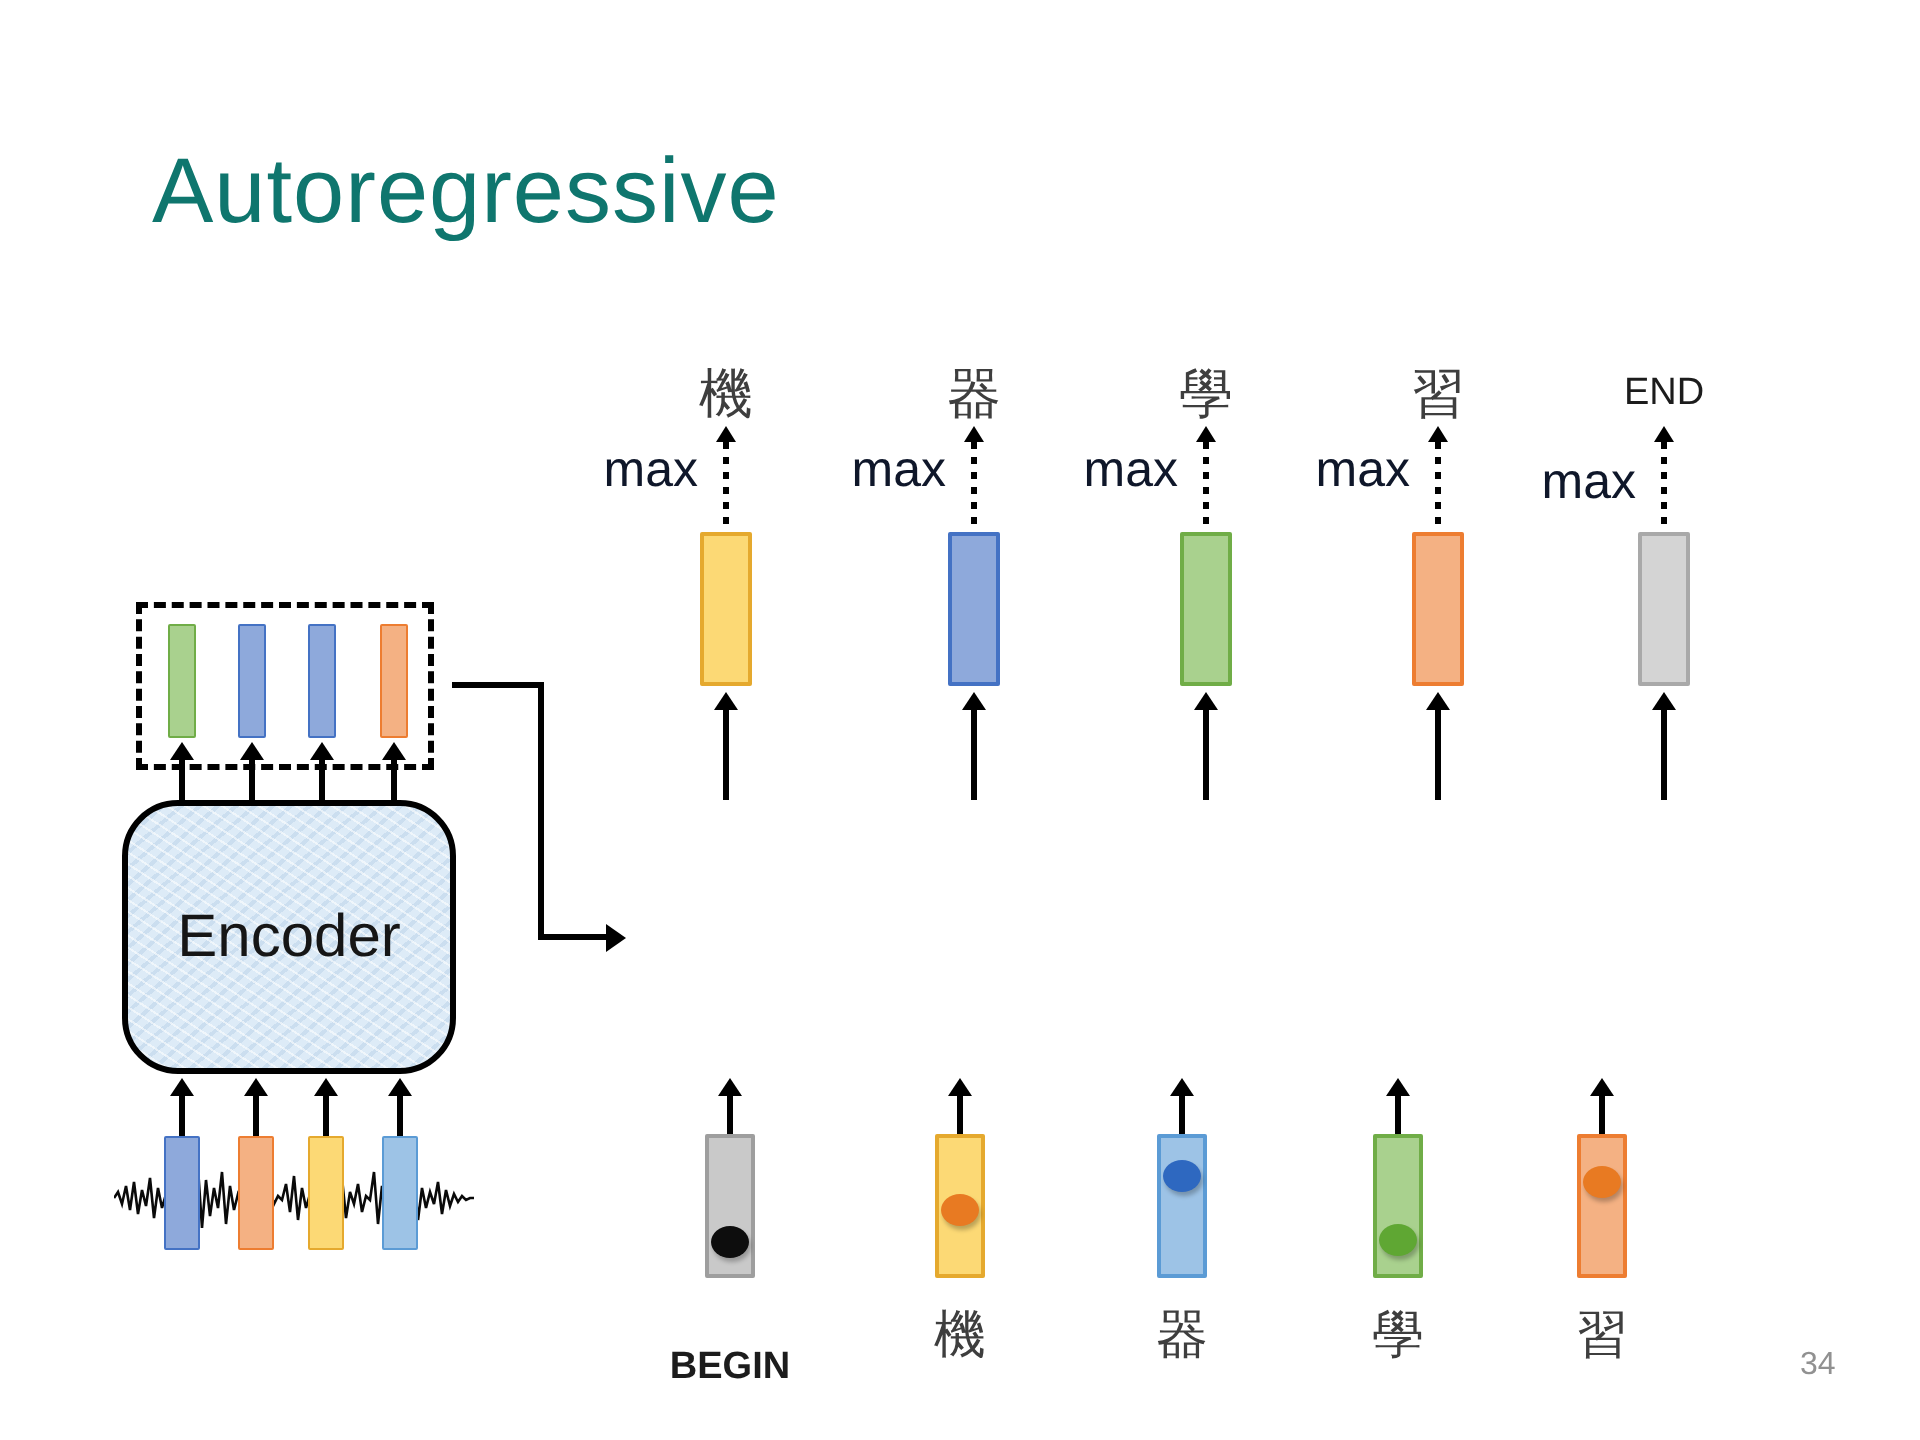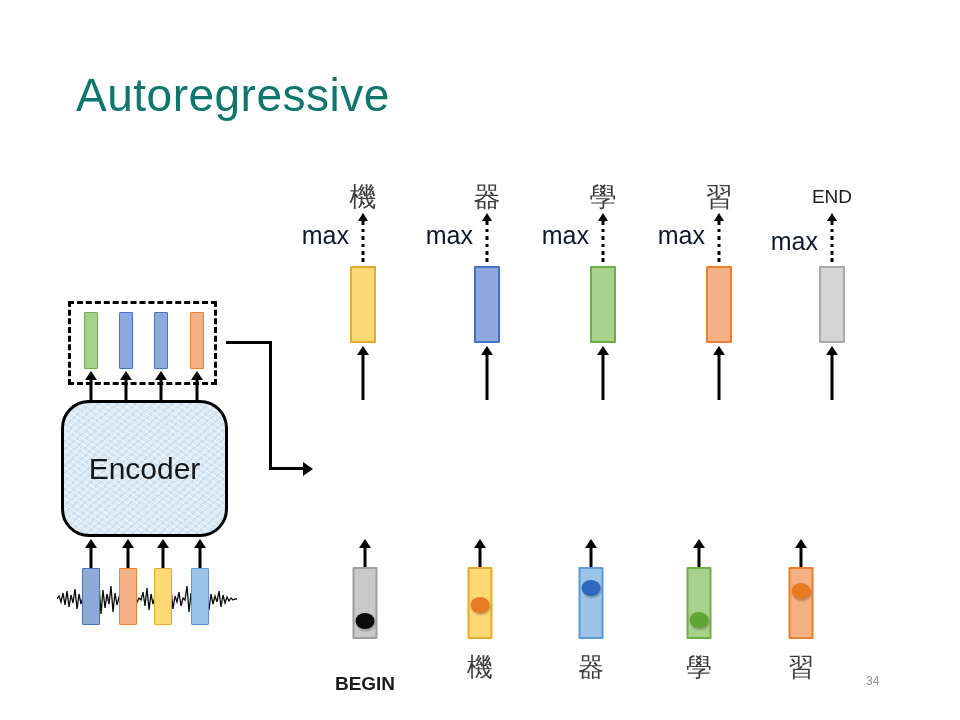--- a/index.html
+++ b/index.html
@@ -1,20 +1,20 @@
 <!DOCTYPE html>
 <html><head>
 <meta charset="utf-8">
 <style>
   html,body{margin:0;padding:0;background:#fff;}
   .slide{position:relative;width:960px;height:720px;background:#ffffff;overflow:hidden;
          font-family:"Liberation Sans",sans-serif;}
   .title{position:absolute;left:76px;top:68px;font-size:46px;color:#0f766e;
          letter-spacing:.5px;white-space:nowrap;}
-  .pagenum{position:absolute;left:866px;top:674px;font-size:12px;color:#919191;}
+  .pagenum{position:absolute;left:900px;top:674px;font-size:16px;color:#919191;}
 
   
   .col{position:absolute;top:0;width:0;height:720px;}
   .col > *{position:absolute;}
 
   .cjk{font-family:"Liberation Serif","DejaVu Serif",serif;}
   .out-char{top:179px;left:0;transform:translateX(-50%);font-size:27px;color:#3e3e3e;white-space:nowrap;}
   .out-char.latin{font-family:"Liberation Sans",sans-serif;font-size:19px;font-weight:400;color:#1c1c1c;top:186px;}
   .max-label{top:221px;left:-14px;transform:translateX(-100%);font-size:25px;color:#0f172a;white-space:nowrap;}
   .max-low{top:227px;}

